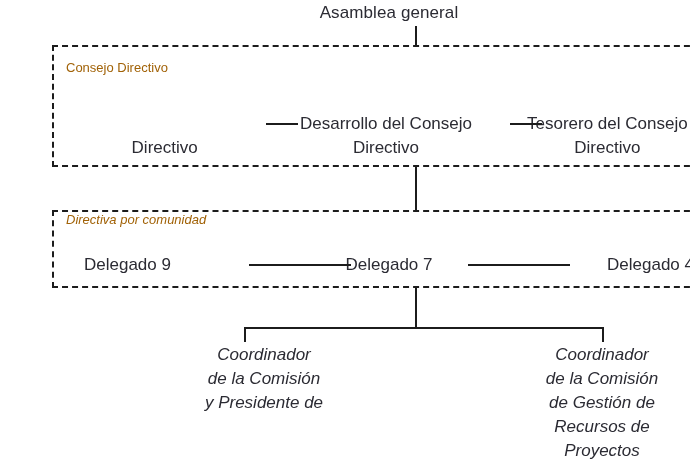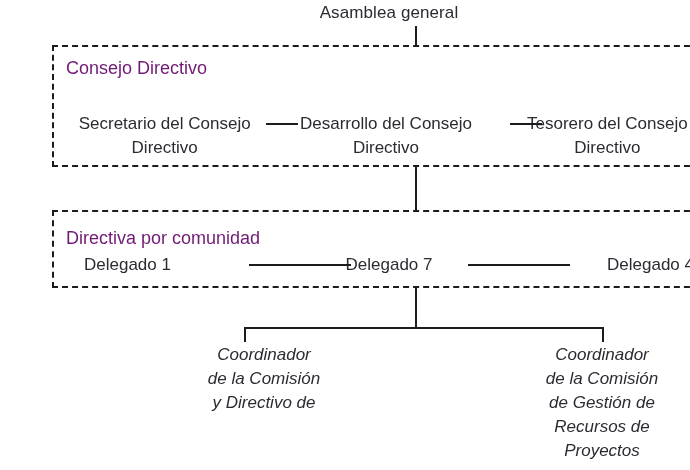--- a/index.html
+++ b/index.html
@@ -58,27 +58,27 @@
   }
   #community-box {
     left: 8px;
     top: 210px;
     width: 668px;
     height: 78px;
   }
 
   .group-label {
     position: absolute;
-    font-size: 18px;
+    font-size: 13px;
     line-height: 20px;
-    color: #701a75;
+    color: #a16207;
     white-space: nowrap;
   }
   #board-label { left: 22px; top: 58px; }
-  #community-label { left: 22px; top: 228px; }
+  #community-label { left: 22px; top: 210px; font-style: italic; }
 
   
   .board-row {
     position: absolute;
     left: 10px;
     top: 112px;
     width: 664px;
     height: 50px;
     display: flex;
     align-items: flex-start;
@@ -164,21 +164,21 @@
   <div class="txt" id="assembly-title">Asamblea general</div>
 
   <div class="vline" id="conn-assembly-board"></div>
 
   <div class="group-box" id="board-box"></div>
 
   <div class="group-label" id="board-label">Consejo Directivo</div>
 
   <div class="board-row">
     <div class="board-cell">
-      <span>Secretario del Consejo</span><br>
+      <br>
       <span>Directivo</span>
     </div>
     <div class="board-cell">
       <span>Desarrollo del Consejo</span><br>
       <span>Directivo</span>
     </div>
     <div class="board-cell">
       <span>Tesorero del Consejo</span><br>
       <span>Directivo</span>
     </div>
@@ -187,37 +187,37 @@
   <div class="hline" id="conn-secretary-president"></div>
   <div class="hline" id="conn-president-treasurer"></div>
 
   <div class="vline" id="conn-board-community"></div>
 
   <div class="group-box" id="community-box"></div>
 
   <div class="group-label" id="community-label">Directiva por comunidad</div>
 
   <div class="delegate-row">
-    <div class="delegate-cell">Delegado 1</div>
+    <div class="delegate-cell">Delegado 9</div>
     <div class="delegate-cell">Delegado 7</div>
     <div class="delegate-cell">Delegado 4</div>
   </div>
 
   <div class="hline" id="conn-del1-del2"></div>
   <div class="hline" id="conn-del2-del3"></div>
 
   <div class="vline" id="conn-community-bus"></div>
   <div class="hline" id="coordinator-bus"></div>
   <div class="vline" id="conn-bus-left"></div>
   <div class="vline" id="conn-bus-right"></div>
 
   <div class="coordinator" id="coordinator-left">
     <span class="line">Coordinador</span>
     <span class="line">de la Comisión</span>
-    <span class="line">y Directivo de</span>
+    <span class="line">y Presidente de</span>
   </div>
 
   <div class="coordinator" id="coordinator-right">
     <span class="line">Coordinador</span>
     <span class="line">de la Comisión</span>
     <span class="line">de Gestión de</span>
     <span class="line">Recursos de</span>
     <span class="line">Proyectos</span>
   </div>
 

